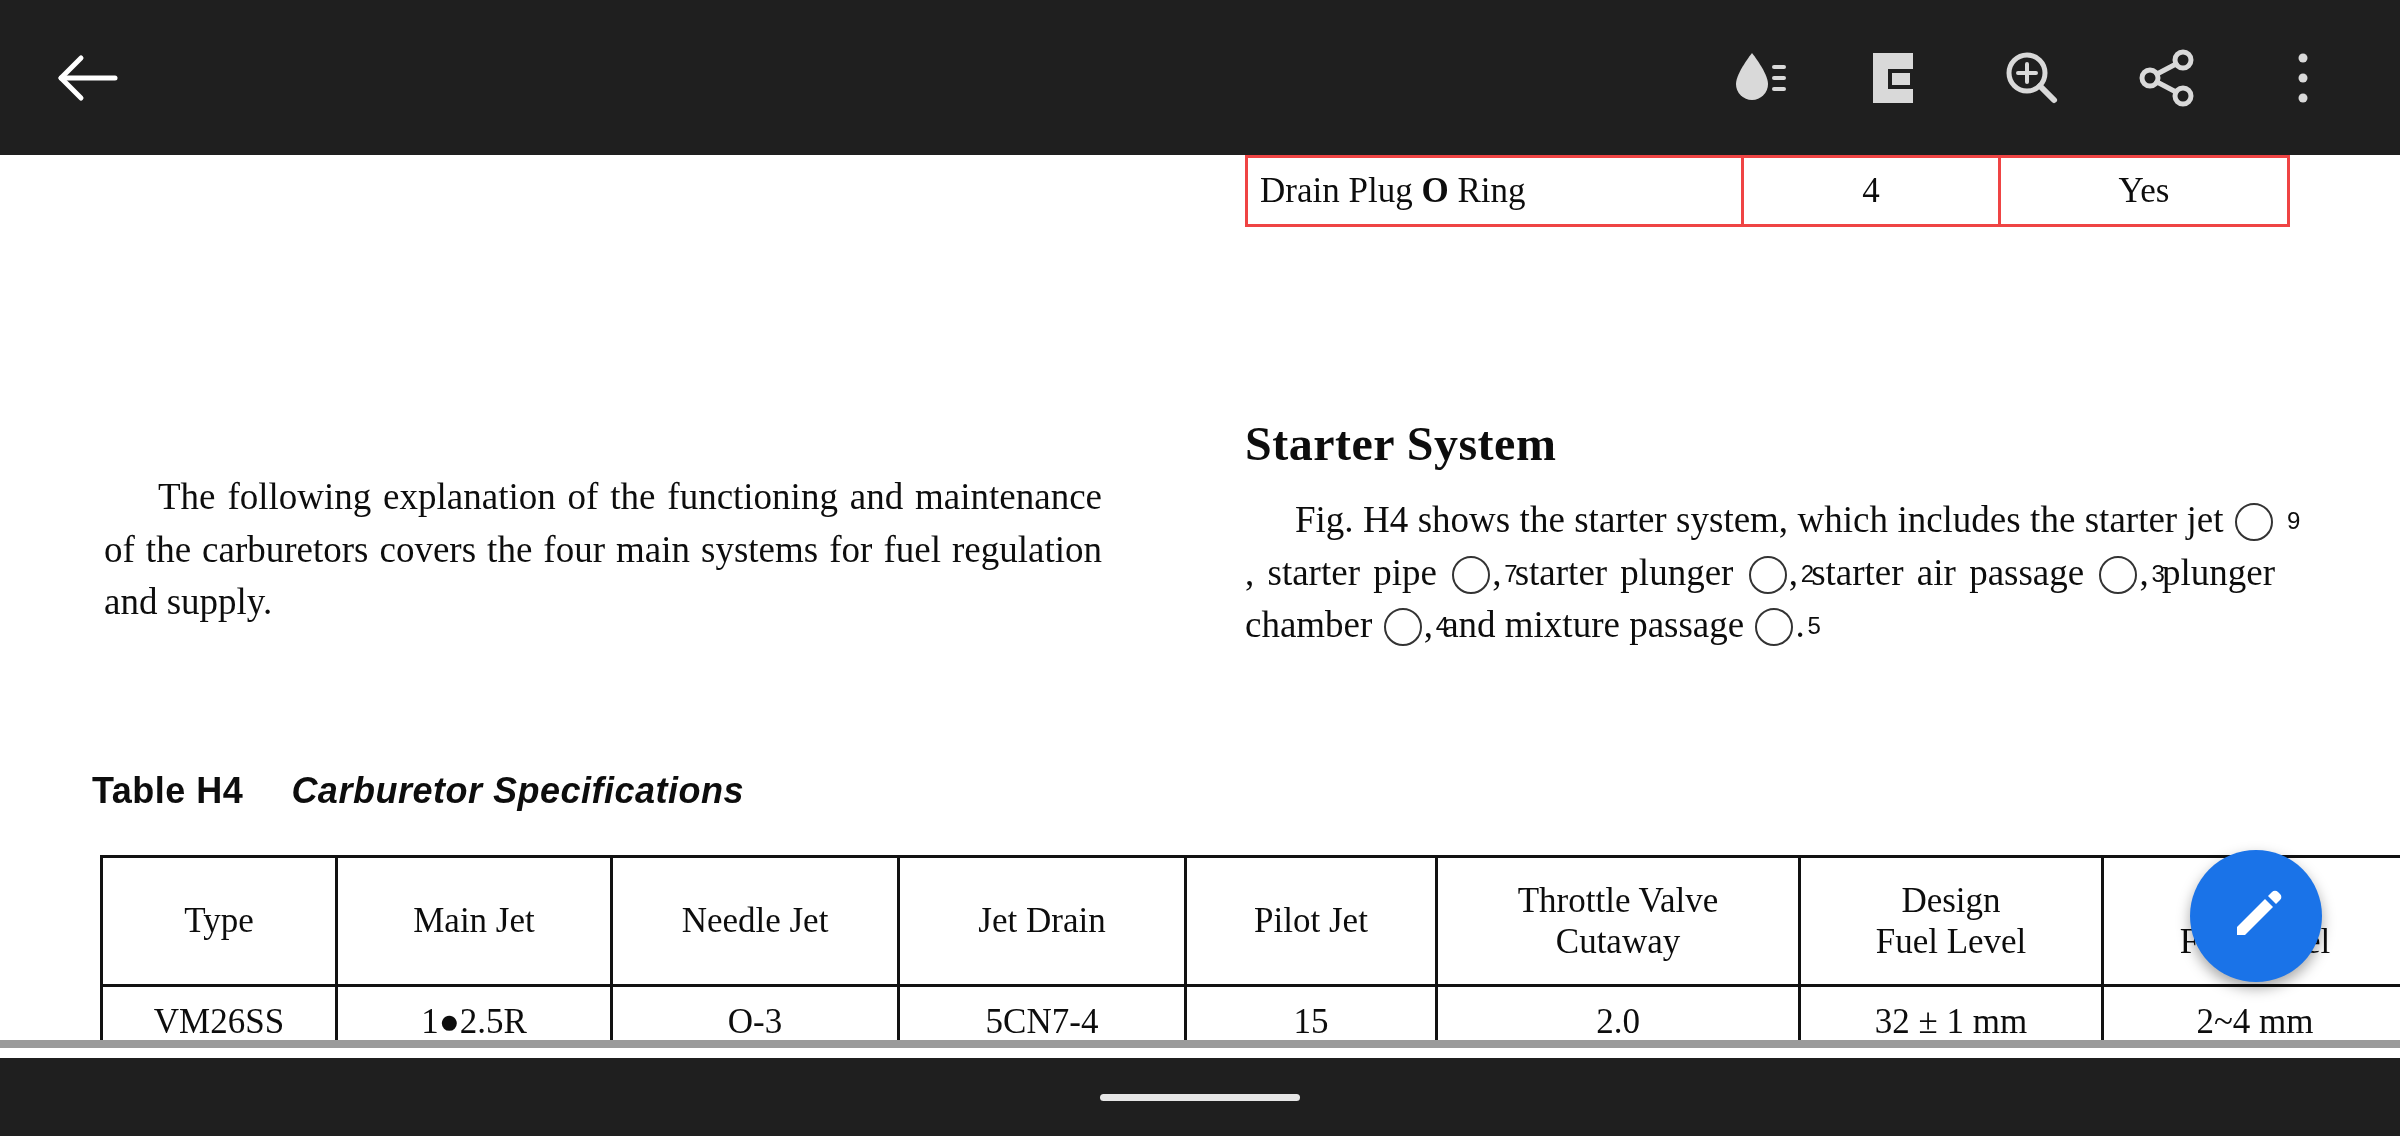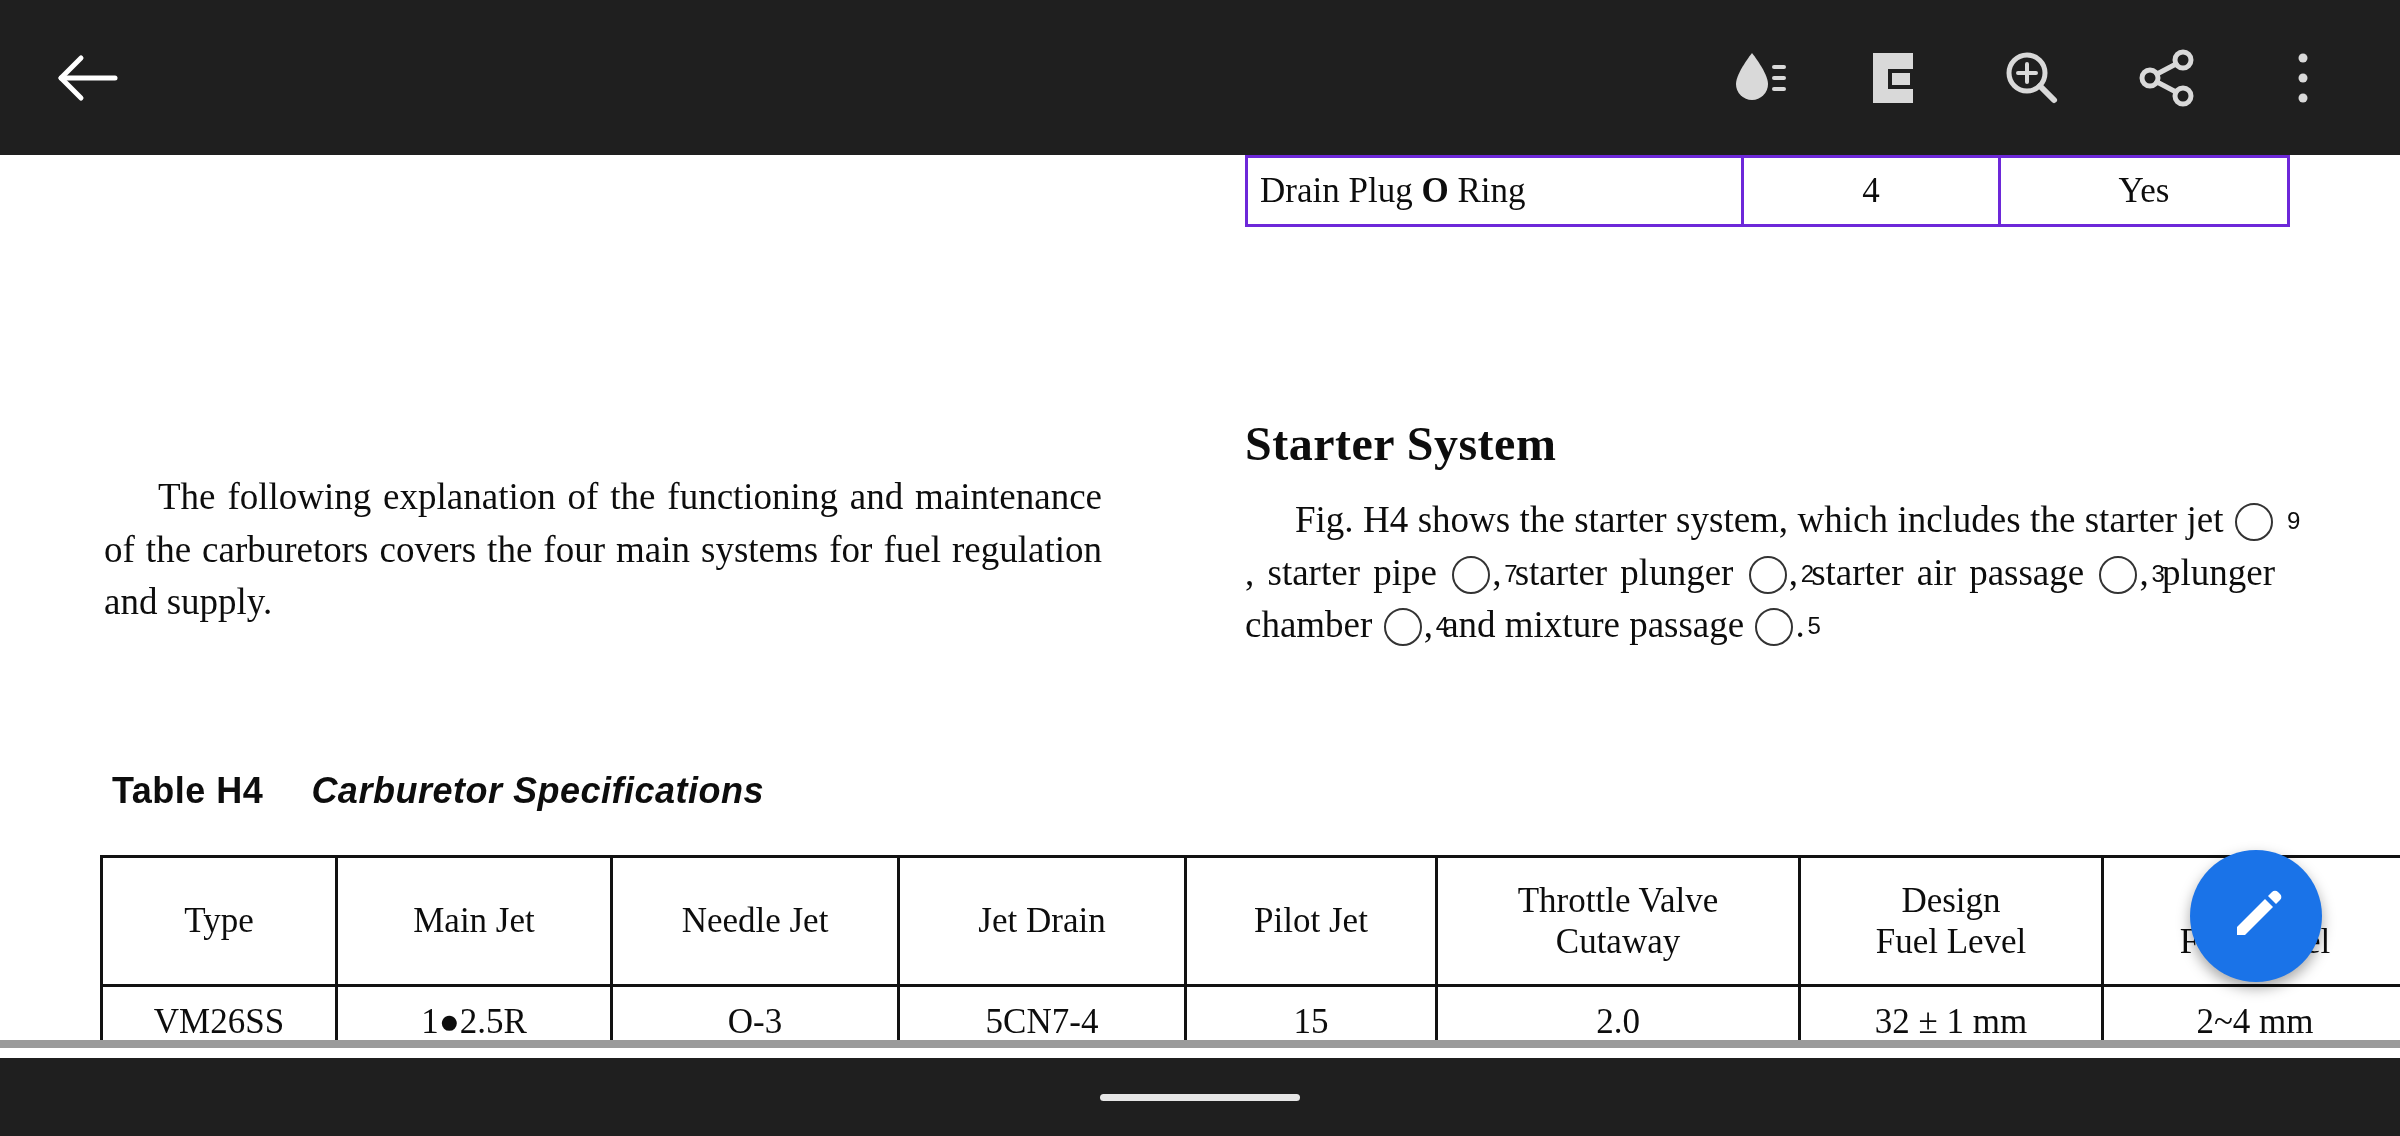--- a/index.html
+++ b/index.html
@@ -75,21 +75,21 @@
   
   .top-table {
     position: absolute;
     left: 1245px;
     top: 0px;
     width: 1045px;
     border-collapse: collapse;
     table-layout: fixed;
   }
   .top-table td {
-    border: 3px solid #6d28d9;
+    border: 3px solid #ef4444;
     height: 66px;
     font-size: 35px;
     padding: 0 12px;
     font-family: "Liberation Serif", serif;
     vertical-align: middle;
   }
   .top-table td.c2 { text-align: center; width: 230px; }
   .top-table td.c3 { text-align: center; width: 262px; }
   .top-table td.c1 { text-align: left; }
   .top-table td b { font-weight: bold; }
@@ -138,21 +138,20 @@
   }
 
   .table-caption {
     position: absolute;
     left: 92px;
     top: 615px;
     font-family: "Liberation Sans", sans-serif;
     font-size: 36px;
     font-weight: bold;
     letter-spacing: 0.5px;
-    margin-left: 20px;
   }
   .table-caption .ital {
     font-style: italic;
     margin-left: 48px;
   }
 
   .spec-table {
     position: absolute;
     left: 100px;
     top: 700px;

